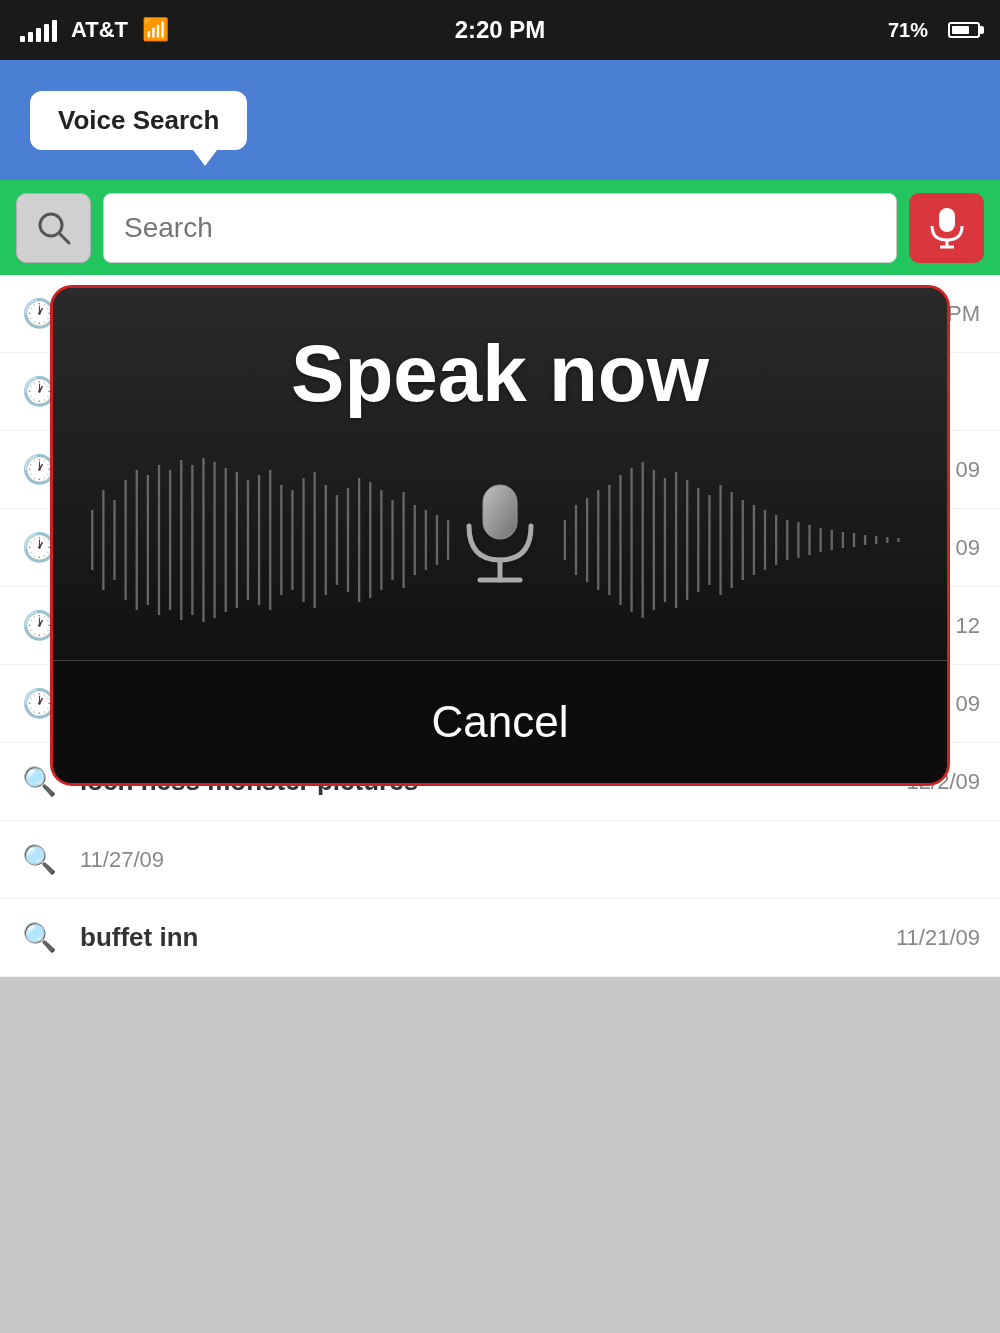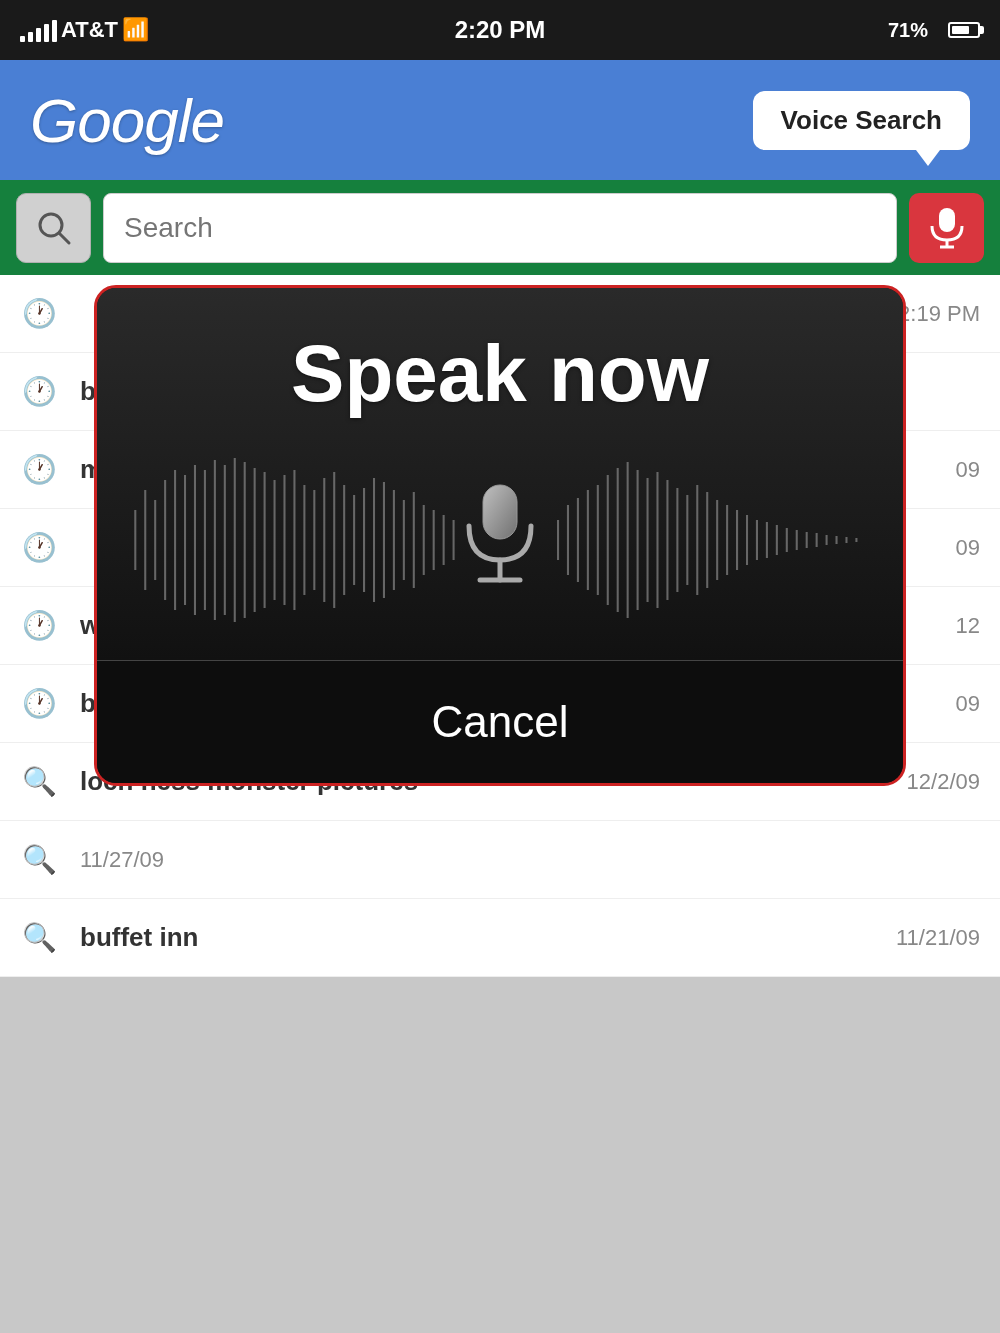--- a/index.html
+++ b/index.html
@@ -22,21 +22,21 @@
       align-items: center;
       justify-content: space-between;
       padding: 0 20px;
       color: white;
       font-size: 22px;
       font-weight: 600;
     }
     .status-left {
       display: flex;
       align-items: center;
-      gap: 4px;
+      gap: 14px;
     }
     .signal-bars {
       display: flex;
       align-items: flex-end;
       gap: 3px;
       height: 24px;
     }
     .signal-bars span {
       background: white;
       width: 5px;
@@ -95,21 +95,21 @@
       height: 0;
       border-left: 12px solid transparent;
       border-right: 12px solid transparent;
       border-top: 16px solid white;
     }
 
     
     .search-bar {
       width: 100%;
       height: 95px;
-      background: #15803d;
+      background: #22c55e;
       display: flex;
       align-items: center;
       padding: 0 16px;
       gap: 12px;
     }
     .search-icon-btn {
       width: 75px;
       height: 70px;
       background: #d0d0d0;
       border: 1px solid #b0b0b0;
@@ -178,21 +178,21 @@
       left: 0;
       width: 100%;
       height: 780px;
       display: flex;
       align-items: flex-start;
       justify-content: center;
       padding-top: 10px;
       z-index: 10;
     }
     .speak-modal {
-      width: 812px;
+      width: 900px;
       border: 3px solid #cc2222;
       border-radius: 22px;
       overflow: hidden;
       background: #1a1a1a;
     }
     .speak-top {
       background: linear-gradient(180deg, #2a2a2a 0%, #111 100%);
       padding: 40px 30px 30px;
       text-align: center;
       position: relative;
@@ -303,21 +303,20 @@
     <span>71%</span>
     <div class="battery">
       <div class="battery-bar">
         <div class="battery-fill"></div>
       </div>
     </div>
   </div>
 </div>
 
 <div class="google-header">
-  <div class="google-logo">Google</div>
   <button class="voice-search-btn">Voice Search</button>
 </div>
 
 <div class="search-bar">
   <div class="search-icon-btn">
     <svg width="38" height="38" viewBox="0 0 38 38">
       <circle cx="16" cy="16" r="11" fill="none" stroke="#555" stroke-width="3"></circle>
       <line x1="24" y1="24" x2="34" y2="34" stroke="#555" stroke-width="3" stroke-linecap="round"></line>
     </svg>
   </div>

